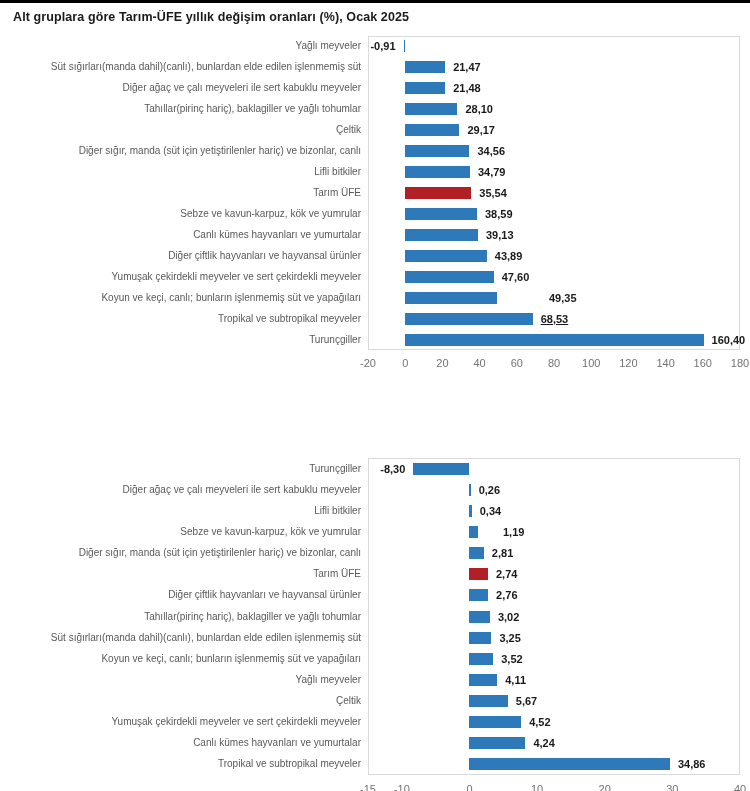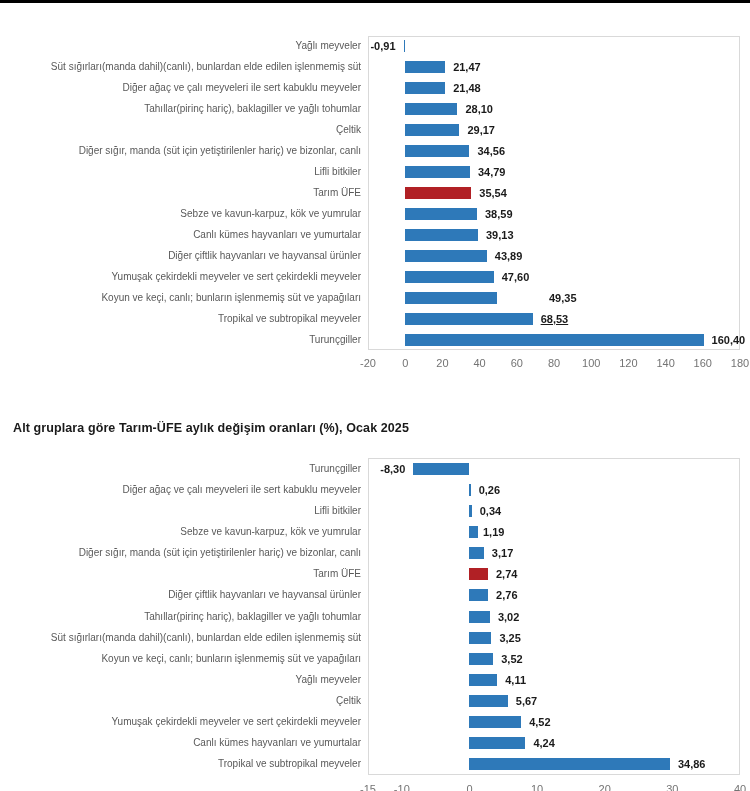--- a/index.html
+++ b/index.html
@@ -36,20 +36,21 @@
     position:absolute;transform:translateX(-50%);white-space:nowrap;
     font-size:11px;line-height:14px;color:#737373;
   }
 </style>
 </head>
 <body>
 
 <div class="top-bar"></div>
 
 <section class="chart" id="chart-annual">
+  <h2 class="chart-title">Alt gruplara göre Tarım-ÜFE yıllık değişim oranları (%), Ocak 2025</h2>
   <div class="plot-area" style="left: 368px; top: 33px; width: 372px; height: 314px;"></div>
 <div class="cat-label" style="right: 389px; top: 36.4667px;">Yağlı meyveler</div>
     <div class="bar" style="left: 403.507px; top: 37.4667px; width: 1.6926px; background: rgb(46, 121, 185);"></div>
     <div class="val-label" style="top: 36.4667px; left: 395.507px; transform: translateX(-100%);">-0,91</div>
     <div class="cat-label" style="right: 389px; top: 57.4px;">Süt sığırları(manda dahil)(canlı), bunlardan elde edilen işlenmemiş süt</div>
     <div class="bar" style="left: 405.2px; top: 58.4px; width: 39.9342px; background: rgb(46, 121, 185);"></div>
     <div class="val-label" style="top: 57.4px; left: 453.134px;">21,47</div>
     <div class="cat-label" style="right: 389px; top: 78.3333px;">Diğer ağaç ve çalı meyveleri ile sert kabuklu meyveler</div>
     <div class="bar" style="left: 405.2px; top: 79.3333px; width: 39.9528px; background: rgb(46, 121, 185);"></div>
     <div class="val-label" style="top: 78.3333px; left: 453.153px;">21,48</div>
@@ -96,37 +97,36 @@
     <div class="tick-label" style="left: 516.8px; top: 353px;">60</div>
     <div class="tick-label" style="left: 554px; top: 353px;">80</div>
     <div class="tick-label" style="left: 591.2px; top: 353px;">100</div>
     <div class="tick-label" style="left: 628.4px; top: 353px;">120</div>
     <div class="tick-label" style="left: 665.6px; top: 353px;">140</div>
     <div class="tick-label" style="left: 702.8px; top: 353px;">160</div>
     <div class="tick-label" style="left: 740px; top: 353px;">180</div>
   </section>
 
 <section class="chart" id="chart-monthly">
-  <h2 class="chart-title">Alt gruplara göre Tarım-ÜFE aylık değişim oranları (%), Ocak 2025</h2>
   <div class="plot-area" style="left: 368px; top: 44px; width: 372px; height: 317px;"></div>
 <div class="cat-label" style="right: 389px; top: 47.5667px;">Turunçgiller</div>
     <div class="bar" style="left: 413.316px; top: 48.5667px; width: 56.1382px; background: rgb(46, 121, 185);"></div>
     <div class="val-label" style="top: 47.5667px; left: 405.316px; transform: translateX(-100%);">-8,30</div>
     <div class="cat-label" style="right: 389px; top: 68.7px;">Diğer ağaç ve çalı meyveleri ile sert kabuklu meyveler</div>
     <div class="bar" style="left: 469.455px; top: 69.7px; width: 1.5px; background: rgb(46, 121, 185);"></div>
     <div class="val-label" style="top: 68.7px; left: 478.672px;">0,26</div>
     <div class="cat-label" style="right: 389px; top: 89.8333px;">Lifli bitkiler</div>
     <div class="bar" style="left: 469.455px; top: 90.8333px; width: 2.29964px; background: rgb(46, 121, 185);"></div>
     <div class="val-label" style="top: 89.8333px; left: 479.754px;">0,34</div>
     <div class="cat-label" style="right: 389px; top: 110.967px;">Sebze ve kavun-karpuz, kök ve yumrular</div>
     <div class="bar" style="left: 469.455px; top: 111.967px; width: 8.04873px; background: rgb(46, 121, 185);"></div>
-    <div class="val-label" style="top: 110.967px; left: 483px;">1,19</div>
+    <div class="val-label" style="top: 110.967px; left: 503px;">1,19</div>
     <div class="cat-label" style="right: 389px; top: 132.1px;">Diğer sığır, manda (süt için yetiştirilenler hariç) ve bizonlar, canlı</div>
     <div class="bar" style="left: 469.455px; top: 133.1px; width: 14.4065px; background: rgb(46, 121, 185);"></div>
-    <div class="val-label" style="top: 132.1px; left: 491.861px;">3,17</div>
+    <div class="val-label" style="top: 132.1px; left: 491.861px;">2,81</div>
     <div class="cat-label" style="right: 389px; top: 153.233px;">Tarım ÜFE</div>
     <div class="bar" style="left: 469.455px; top: 154.233px; width: 18.5324px; background: rgb(177, 32, 37);"></div>
     <div class="val-label" style="top: 153.233px; left: 495.987px;">2,74</div>
     <div class="cat-label" style="right: 389px; top: 174.367px;">Diğer çiftlik hayvanları ve hayvansal ürünler</div>
     <div class="bar" style="left: 469.455px; top: 175.367px; width: 18.6676px; background: rgb(46, 121, 185);"></div>
     <div class="val-label" style="top: 174.367px; left: 496.122px;">2,76</div>
     <div class="cat-label" style="right: 389px; top: 195.5px;">Tahıllar(pirinç hariç), baklagiller ve yağlı tohumlar</div>
     <div class="bar" style="left: 469.455px; top: 196.5px; width: 20.4262px; background: rgb(46, 121, 185);"></div>
     <div class="val-label" style="top: 195.5px; left: 497.881px;">3,02</div>
     <div class="cat-label" style="right: 389px; top: 216.633px;">Süt sığırları(manda dahil)(canlı), bunlardan elde edilen işlenmemiş süt</div>

